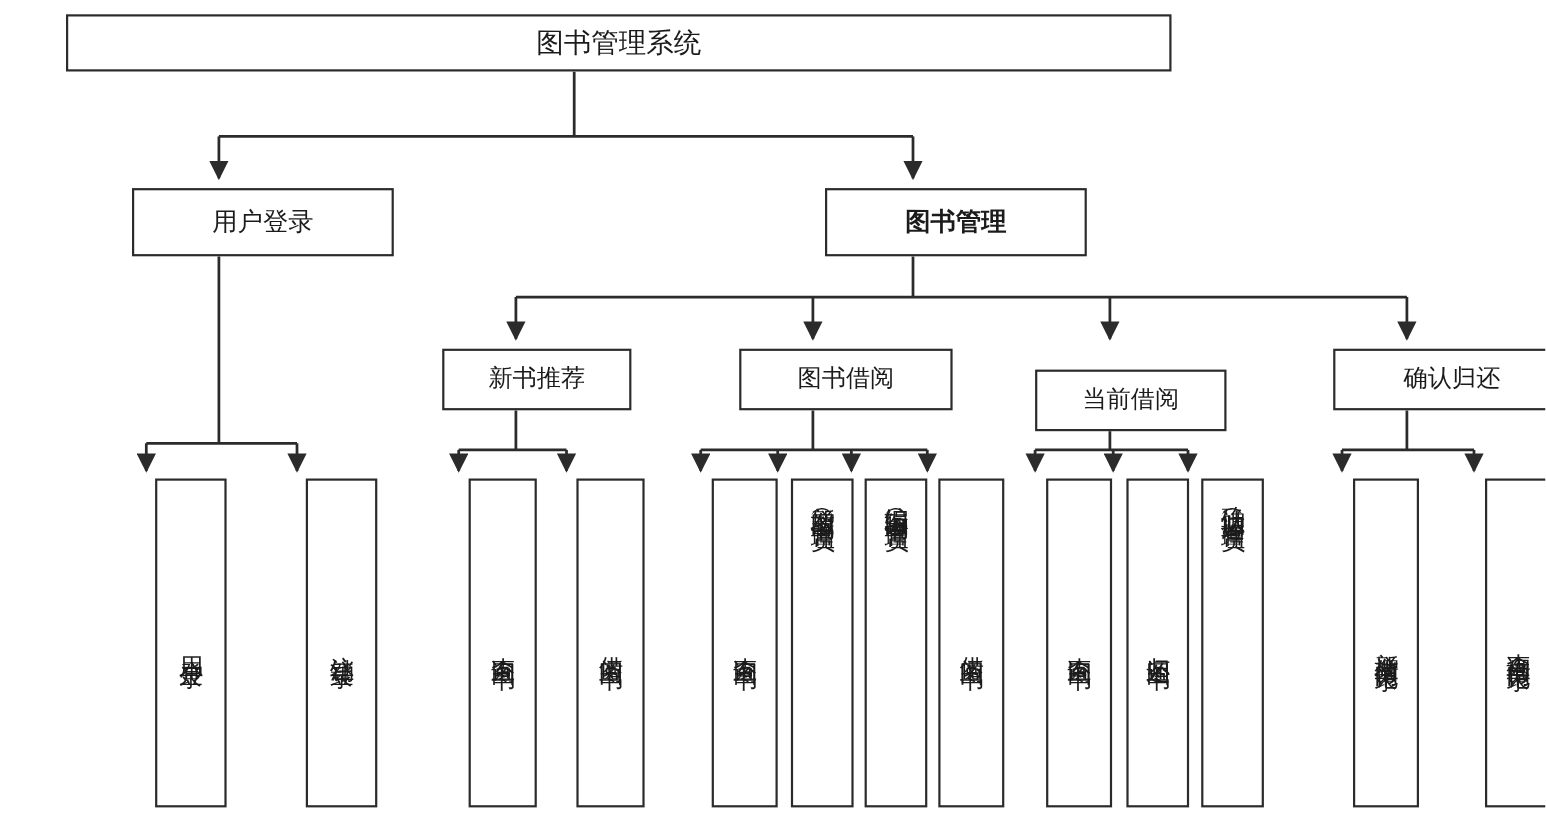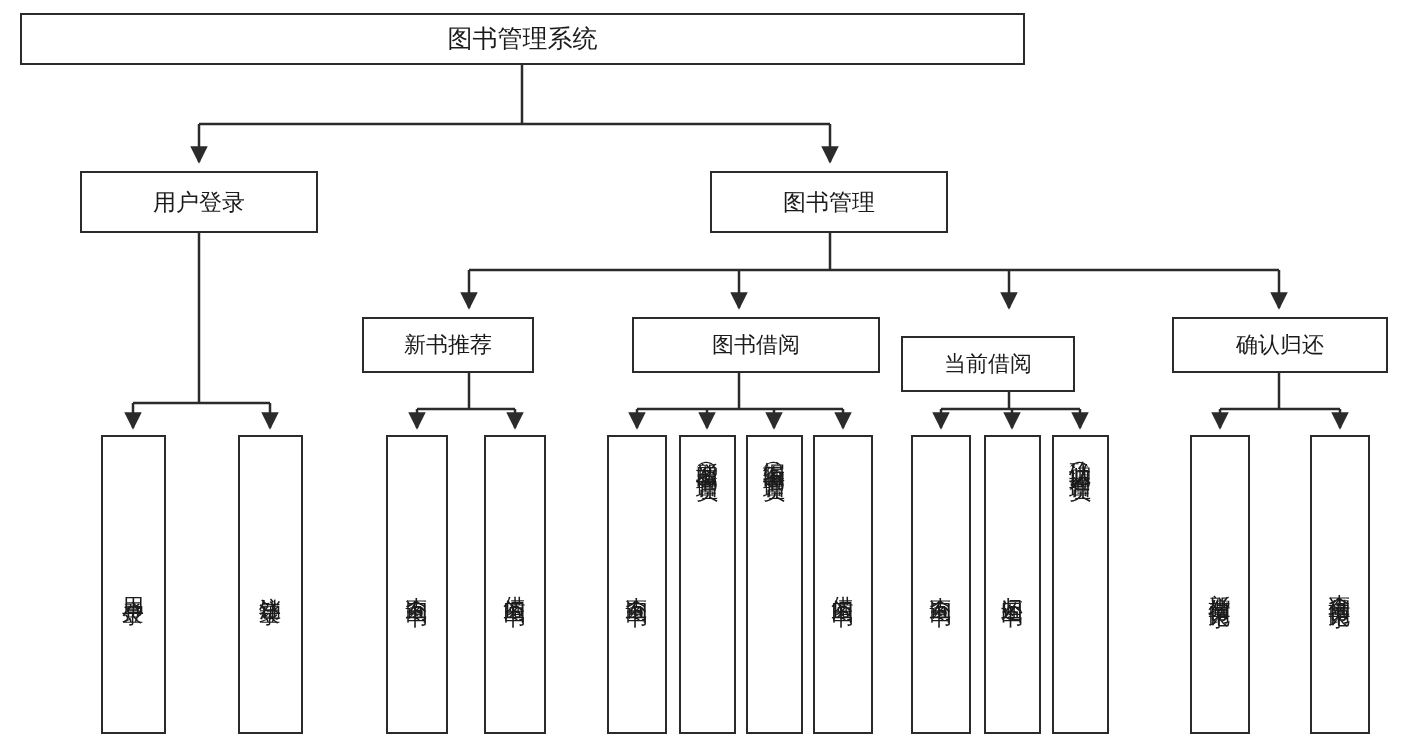--- a/index.html
+++ b/index.html
@@ -30,20 +30,21 @@
     position: absolute;
     box-sizing: border-box;
     background: #ffffff;
     border: 2.5px solid #2b2b2b;
     display: flex;
     align-items: center;
     justify-content: center;
     text-align: center;
     color: #1b1b1b;
     line-height: 1.25;
+    margin-left: 40px;
   }
   .node.level0 {
     font-size: 25px;
   }
   .node.level1 {
     font-size: 23px;
   }
   .node.level2 {
     font-size: 22px;
   }
@@ -127,28 +128,28 @@
     </g>
   </svg>
 
   <div class="node level0" style="left:20px; top:13px; width:1005px; height:52px;">
     <span class="hlabel">图书管理系统</span>
   </div>
 
   <div class="node level1" style="left:80px; top:171px; width:238px; height:62px;">
     <span class="hlabel">用户登录</span>
   </div>
-  <div class="node level1" style="left:710px; top:171px; width:238px; height:62px;">
+  <div class="node level1" style="left:710px; top:171px; width:238px; height:62px;font-weight:bold;">
     <span class="hlabel">图书管理</span>
   </div>
 
   <div class="node level2" style="left:362px; top:317px; width:172px; height:56px;">
     <span class="hlabel">新书推荐</span>
   </div>
-  <div class="node level2" style="left:632px; top:317px; width:248px; height:56px;">
+  <div class="node level2" style="left:632px; top:317px; width:194px; height:56px;">
     <span class="hlabel">图书借阅</span>
   </div>
   <div class="node level2" style="left:901px; top:336px; width:174px; height:56px;">
     <span class="hlabel">当前借阅</span>
   </div>
   <div class="node level2" style="left:1172px; top:317px; width:216px; height:56px;">
     <span class="hlabel">确认归还</span>
   </div>
 
   <div class="node leaf" style="left:101px; top:435px; width:65px; height:299px;">

